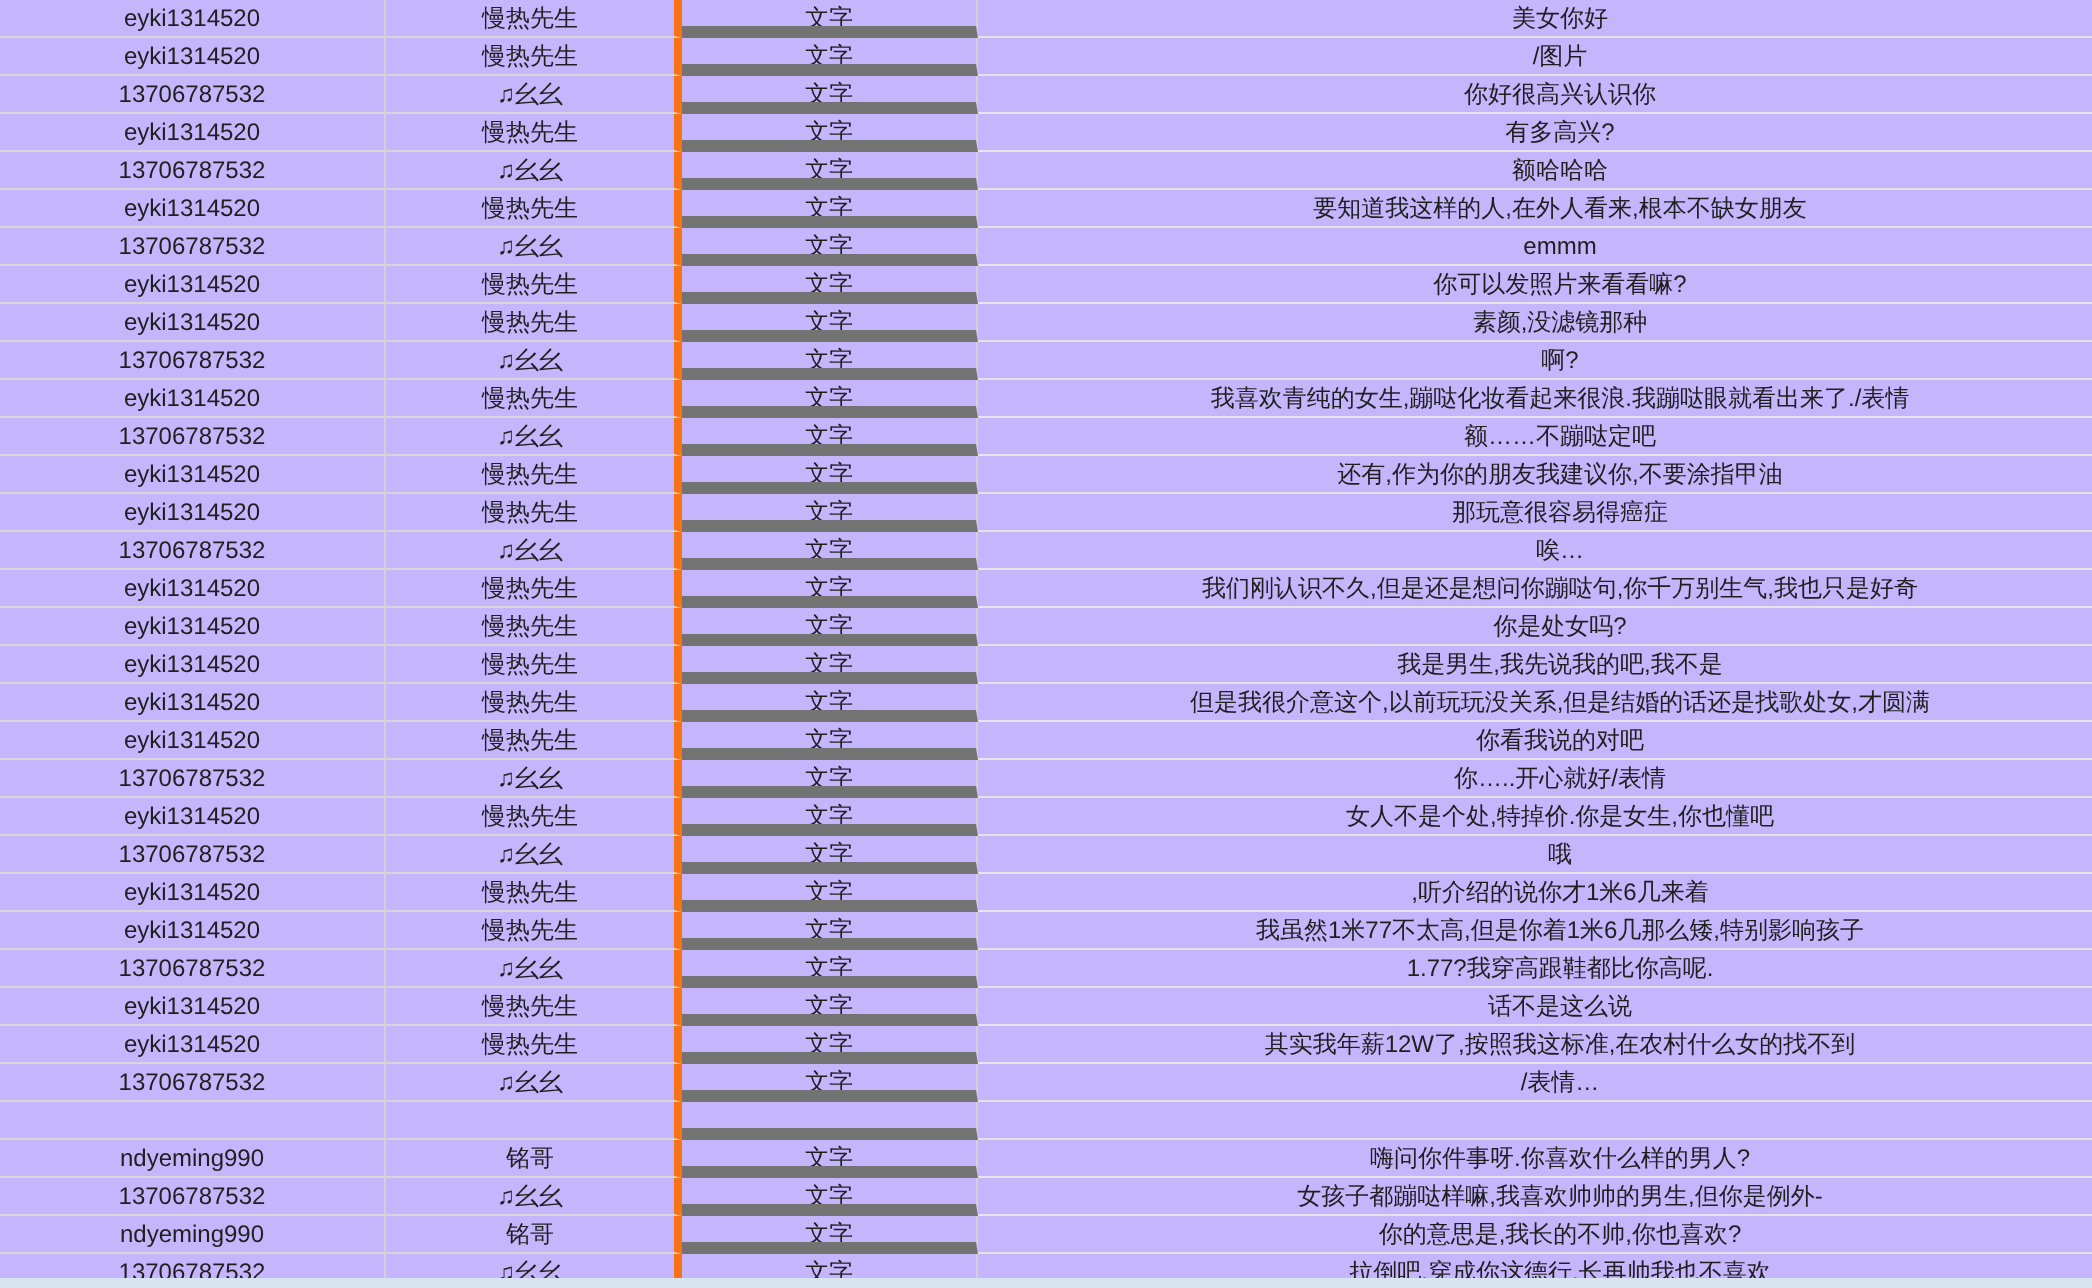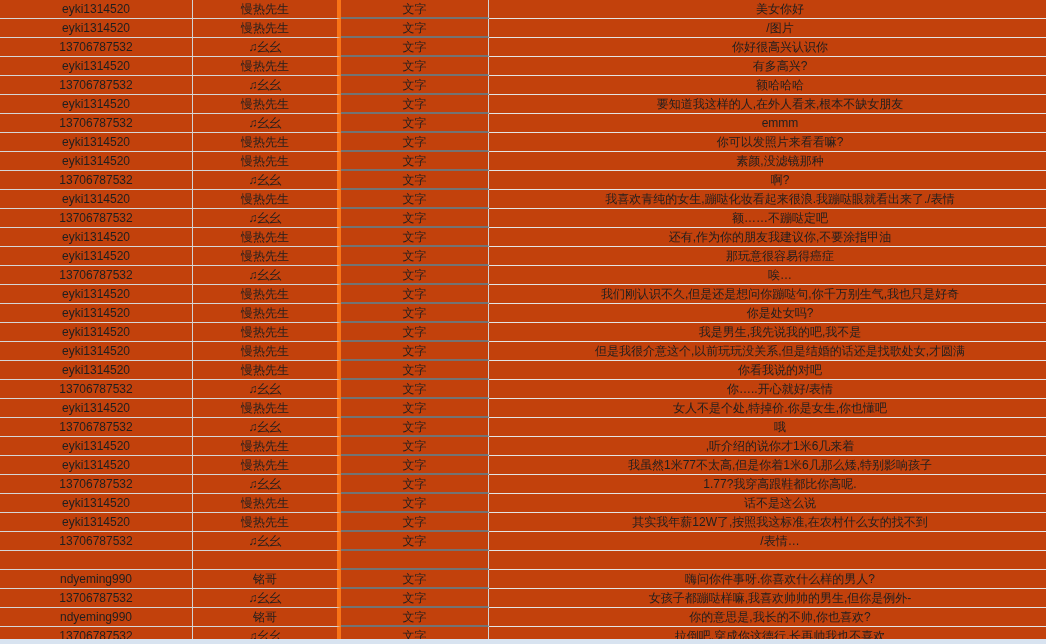--- a/index.html
+++ b/index.html
@@ -6,21 +6,21 @@
     margin: 0;
     padding: 0;
     background: #ffffff;
     font-family: "Liberation Sans", "DejaVu Sans", sans-serif;
   }
   .viewport {
     position: relative;
     width: 1046px;
     height: 644px;
     overflow: hidden;
-    background: #c2410c;
+    background: #c4b5fd;
   }
   .grid {
     position: absolute;
     top: 0;
     left: 0;
     width: 1071px;
   }
   .row {
     display: flex;
     width: 1071px;
@@ -42,21 +42,21 @@
     border-bottom: 1px solid #d6d6d6;
   }
   .cell.c-nick {
     width: 148px;
     border-right: 4px solid #f97316;
     border-bottom: 1px solid #d6d6d6;
   }
   .cell.c-type {
     width: 148px;
     border-right: 1px solid #d2d2d2;
-    border-bottom: 2px solid #737373;
+    border-bottom: 6px solid #737373;
   }
   .cell.c-msg {
     width: 582px;
     border-bottom: 1px solid #e4e4e4;
   }
   .bottom-strip {
     position: absolute;
     left: 0;
     bottom: 0;
     width: 1046px;

